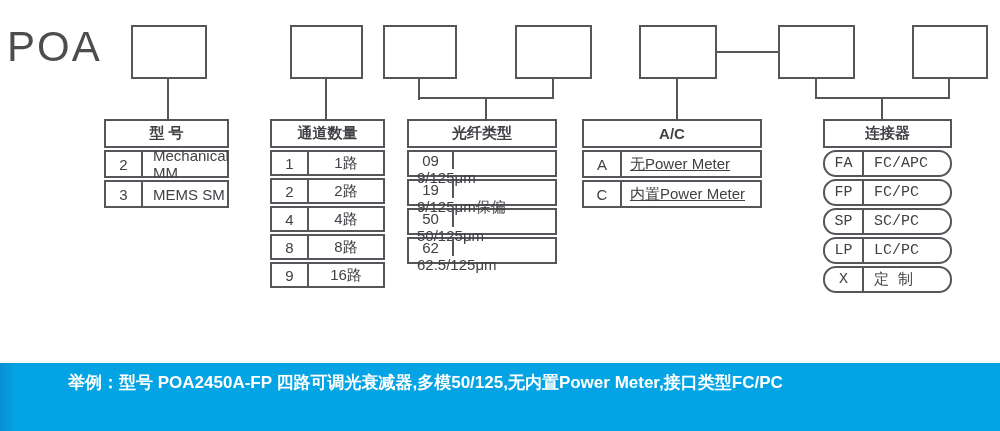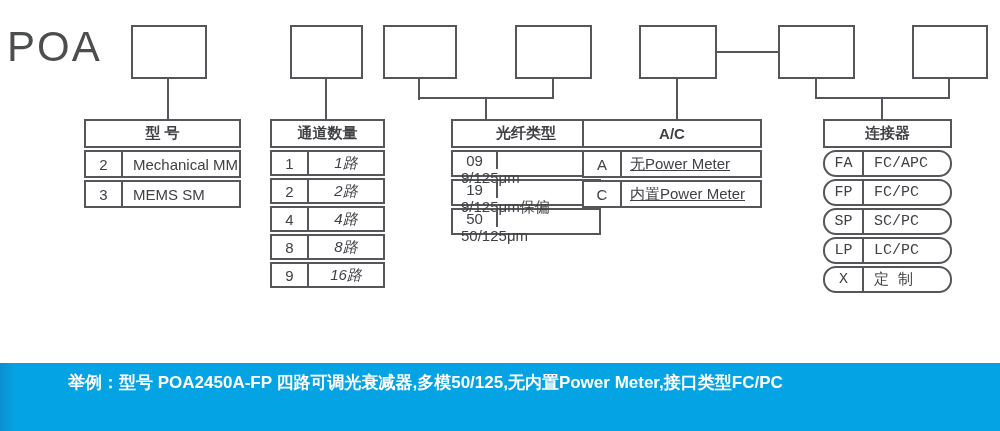--- a/index.html
+++ b/index.html
@@ -41,24 +41,24 @@
   }
   .orow {
     margin-top:2px; border:2px solid var(--line); box-sizing:border-box;
     display:flex; align-items:stretch; background:#ffffff;
   }
   .code {
     width:var(--c1w); border-right:2px solid var(--line); box-sizing:border-box;
     display:flex; align-items:center; justify-content:center; flex:none;
   }
   .val { flex:1; display:flex; align-items:center; padding-left:10px; }
-  .t1{left:84px;  width:157px; --c1w:37px;} .t1 .orow{height:28px;}
+  .t1{left:104px;  width:125px; --c1w:37px;} .t1 .orow{height:28px;}
   .t2{left:270px; width:115px; --c1w:37px;} .t2 .orow{height:26px;}
-  .t2 .val{padding-left:0; justify-content:center;font-style:italic;}
-  .t3{left:407px; width:150px;margin-left:44px; --c1w:45px;} .t3 .orow{height:27px;flex-direction:column;} .t3 .val{padding-left:8px;}
+  .t2 .val{padding-left:0; justify-content:center;}
+  .t3{left:407px; width:150px; --c1w:45px;} .t3 .orow{height:27px;flex-direction:column;} .t3 .val{padding-left:8px;}
   .t4{left:582px; width:180px; --c1w:38px;} .t4 .orow{height:28px;} .t4 .val{padding-left:8px;text-decoration:underline;}
   .t5{left:823px; width:129px;font-family:Liberation Mono, monospace; --c1w:39px;} .t5 .orow{height:27px;border-radius:13px;}
   .banner {
     position:absolute; left:0; top:363px; width:1000px; height:68px;
     background:linear-gradient(90deg,#0a8fd1 0px,#04a3e3 16px,#04a3e3 100%);
     box-sizing:border-box; padding:8px 0 8px 68px;
   }
   .banner span {
     color:#ffffff; font-weight:bold; font-size:17px; line-height:23px; white-space:nowrap;
   }
@@ -139,20 +139,24 @@
           <div class="val">9/125μm</div>
         </div>
         <div class="orow">
           <div class="code">19</div>
           <div class="val">9/125μm保偏</div>
         </div>
         <div class="orow">
           <div class="code">50</div>
           <div class="val">50/125μm</div>
         </div>
+        <div class="orow">
+          <div class="code">62</div>
+          <div class="val">62.5/125μm</div>
+        </div>
       </div>
   </div>
 
   <div class="otable t4">
     <div class="thead">A/C</div>
     <div>
         <div class="orow">
           <div class="code">A</div>
           <div class="val">无Power Meter</div>
         </div>

